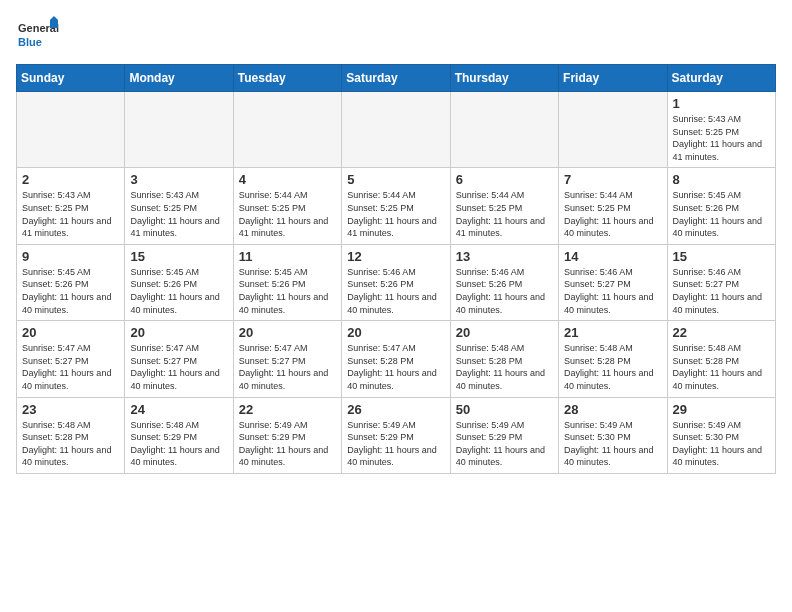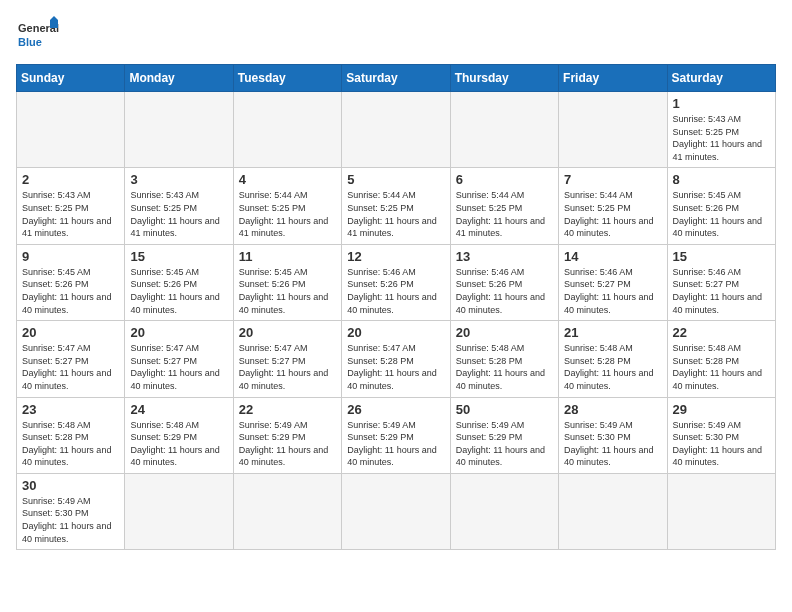--- a/index.html
+++ b/index.html
@@ -288,28 +288,14 @@
 Sunset: 5:30 PM
 Daylight: 11 hours and 40 minutes.</div>
         </td>
         <td>
           <span class="day-num">29</span>
           <div class="day-info">Sunrise: 5:49 AM
 Sunset: 5:30 PM
 Daylight: 11 hours and 40 minutes.</div>
         </td>
       </tr>
-      <tr>
-        <td>
-          <span class="day-num">30</span>
-          <div class="day-info">Sunrise: 5:49 AM
-Sunset: 5:30 PM
-Daylight: 11 hours and 40 minutes.</div>
-        </td>
-        <td class="empty"></td>
-        <td class="empty"></td>
-        <td class="empty"></td>
-        <td class="empty"></td>
-        <td class="empty"></td>
-        <td class="empty"></td>
-      </tr>
     </tbody>
 </table>
 
 </body></html>

